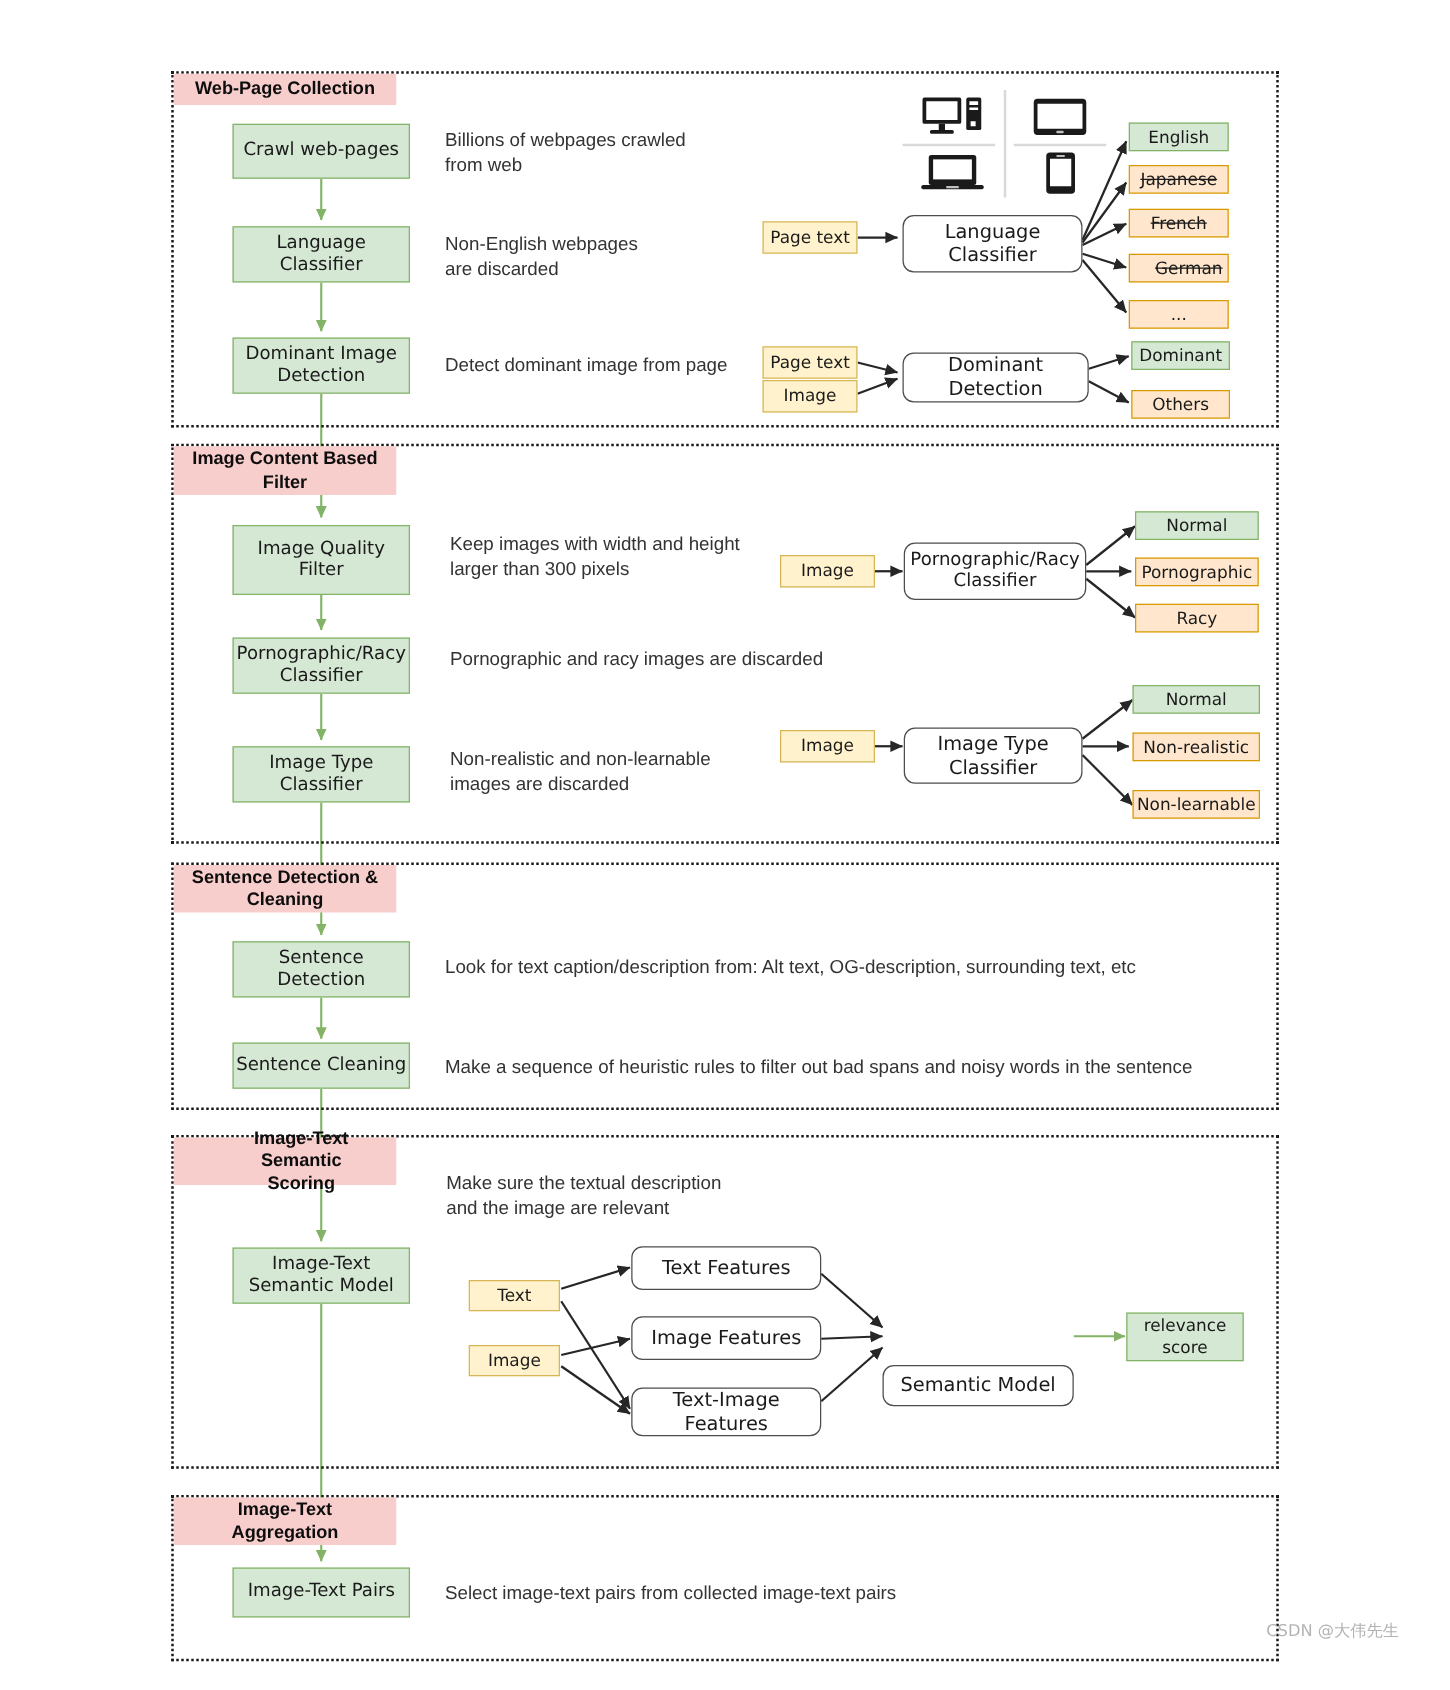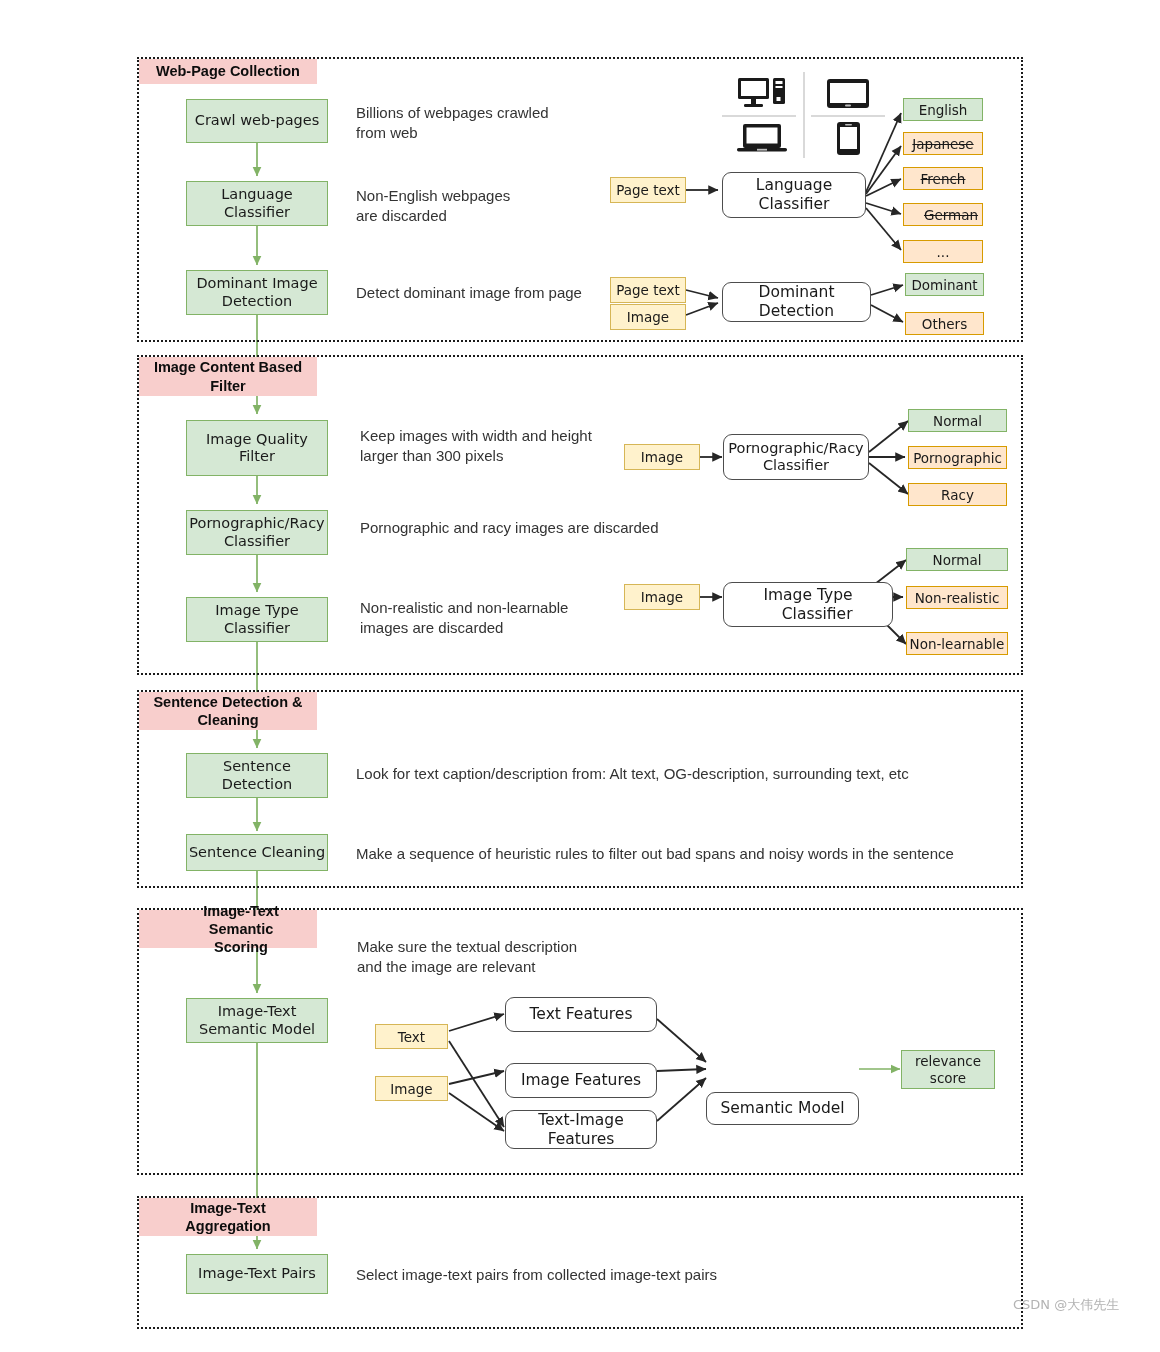--- a/index.html
+++ b/index.html
@@ -308,21 +308,21 @@
     <span>Normal</span>
   </div>
   <div class="obox" style="left:908px; top:446px; width:99px; height:23px;">
     <span>Pornographic</span>
   </div>
   <div class="obox" style="left:908px; top:483px; width:99px; height:23px;">
     <span>Racy</span>
   </div>
 
   <div class="ybox" style="left:624px; top:584px; width:76px; height:26px;">Image</div>
-  <div class="wbox" style="left:723px; top:582px; width:170px; height:45px; white-space:pre-line;text-align:right;">Image Type
+  <div class="wbox" style="left:723px; top:582px; width:143px; height:45px; white-space:pre-line;">Image Type
 Classifier</div>
 
   <div class="obox" style="left:906px; top:548px; width:102px; height:23px; background:#d5e8d4; border-color:#82b366;">
     <span>Normal</span>
   </div>
   <div class="obox" style="left:906px; top:586px; width:102px; height:23px;">
     <span>Non-realistic</span>
   </div>
   <div class="obox" style="left:906px; top:632px; width:102px; height:23px;">
     <span>Non-learnable</span>
@@ -346,21 +346,21 @@
   <div class="desc" style="left:357px; top:937px; width:300px;">Make sure the textual description
 and the image are relevant</div>
 
   <div class="gbox" style="left:186px; top:998px; width:142px; height:45px;">Image-Text
 Semantic Model</div>
 
   <div class="ybox" style="left:375px; top:1024px; width:73px; height:25px;">Text</div>
   <div class="ybox" style="left:375px; top:1076px; width:73px; height:25px;">Image</div>
 
   <div class="wbox" style="left:505px; top:997px; width:152px; height:35px;">Text Features</div>
-  <div class="wbox" style="left:505px; top:1053px; width:152px; height:35px;margin-top:10px;">Image Features</div>
+  <div class="wbox" style="left:505px; top:1053px; width:152px; height:35px;">Image Features</div>
   <div class="wbox" style="left:505px; top:1110px; width:152px; height:39px; white-space:pre-line;">Text-Image
 Features</div>
 
   <div class="wbox" style="left:706px; top:1053px; width:153px; height:33px;margin-top:39px;">Semantic  Model</div>
 
   <div class="gbox" style="left:901px; top:1050px; width:94px; height:39px; white-space:pre-line; font-size:13.5px;">relevance
 score</div>
 
   <div class="section" style="left:137px; top:1196px; width:886px; height:133px;"></div>
   <div class="sec-label" style="left:139px; top:1198px; width:178px; height:38px; white-space:pre-line;">Image-Text

